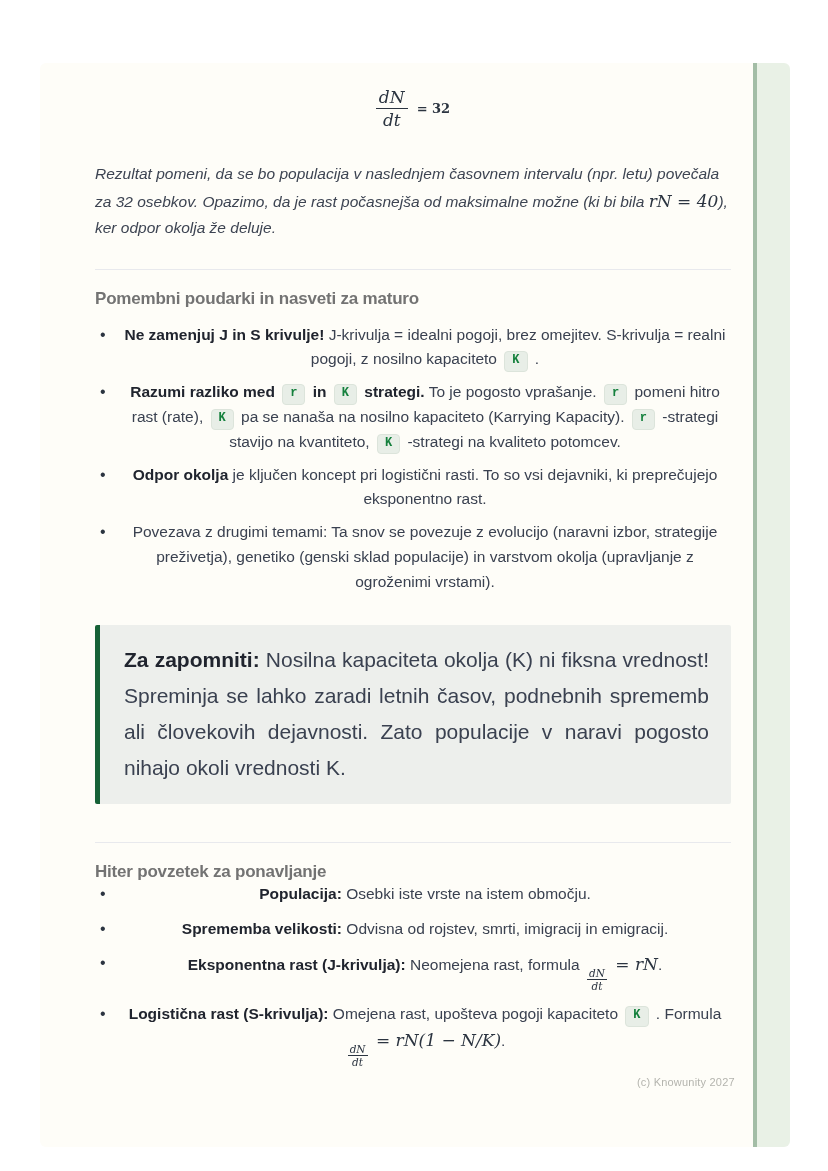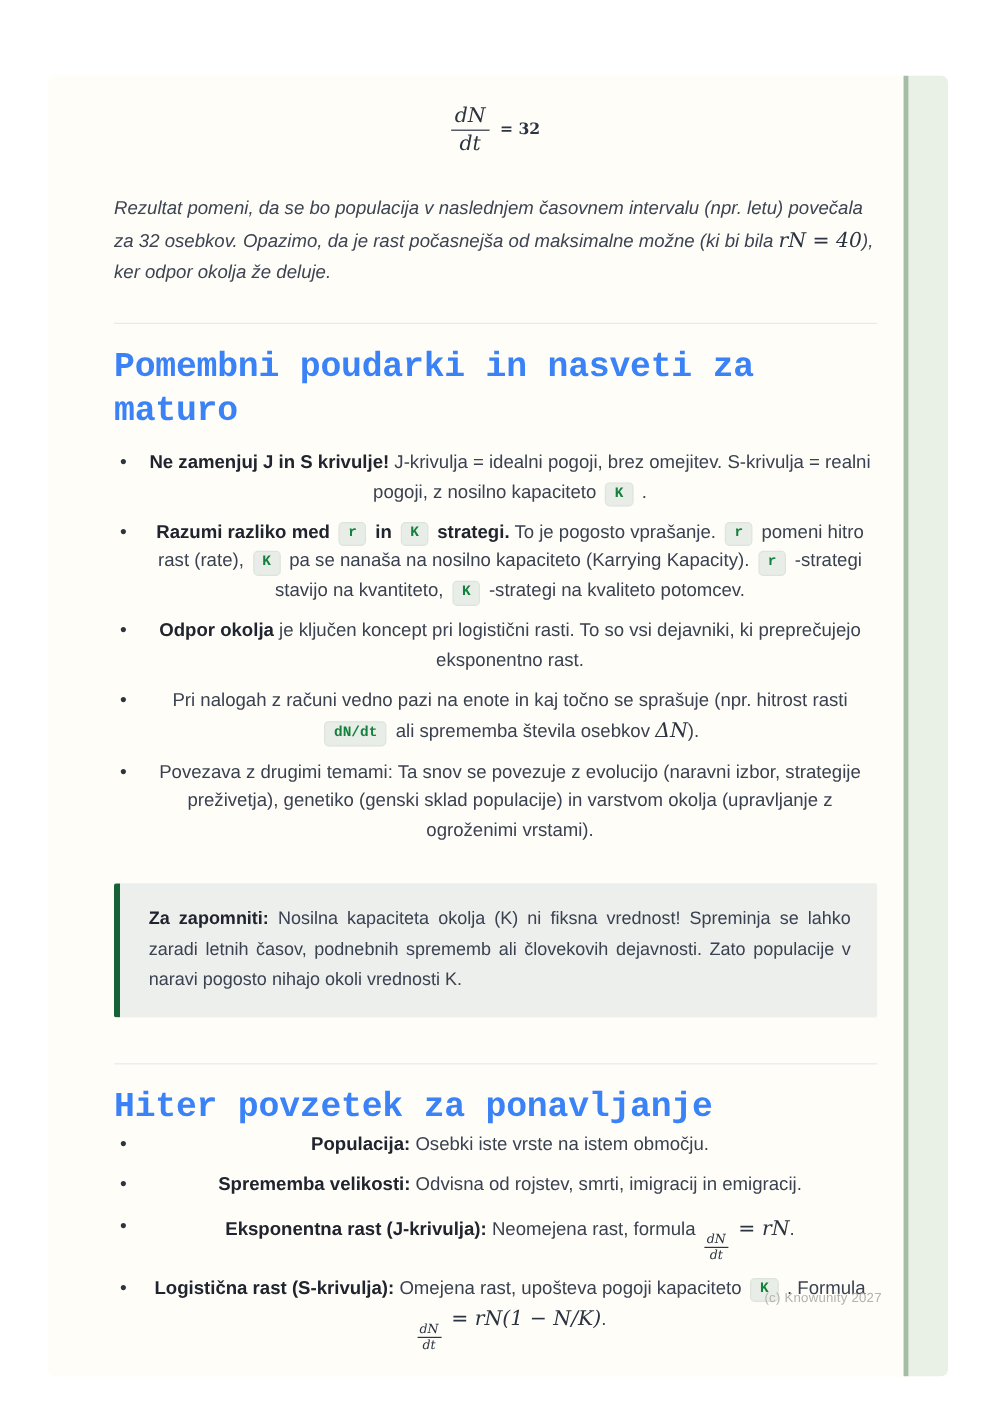--- a/index.html
+++ b/index.html
@@ -43,22 +43,22 @@
   
   .note {
     margin:30px 0 0; font-style:italic;
     font-size:15.5px; line-height:1.66; color:#3d4452;
   }
   .math { font-family:"DejaVu Serif", serif; font-style:italic; font-size:17px; color:#2b3440; }
   
   hr.div { border:none; border-top:1px solid #e8e9ed; margin:29px 0 0; }
   hr.div2 { margin-top:38px; }
   h2.h-green {
-    margin:18px 0 0; color:#3b82f6;
-    font-size:29px; font-weight:bold; letter-spacing:-0.2px; line-height:1.25;font-family:Liberation Mono, monospace;
+    margin:18px 0 0; color:#737373;
+    font-size:17px; font-weight:bold; letter-spacing:-0.2px; line-height:1.25;
   }
   
   ul.blist { margin:13px 0 0; padding:0 0 0 24px; list-style:none;text-align:center; }
   ul.blist li { position:relative; margin:0 0 8px; font-size:15.5px; line-height:1.6; color:#3a4150; }
   ul.blist li::before { content:"\2022"; position:absolute; left:-19px; top:-1px; font-size:16px; color:#2b3440; }
   ul.summary { margin-top:0; }
   ul.summary li { margin-bottom:10px; line-height:1.58; }
   .b { font-weight:bold; color:#20242e; }
   
   .badge {
@@ -82,21 +82,21 @@
     vertical-align:-7px; margin:0 3px;
   }
   .frac .fn { border-bottom:1px solid #2b3440; padding:0 2px; }
   
   .callout {
     margin:30px 0 0;
     background:#edefec;
     border-left:5px solid #166137;
     border-radius:2px;
     padding:17px 22px 18px 24px;
-    font-size:15px; line-height:1.72;
+    font-size:21px; line-height:1.72;
     text-align:justify;
     color:#3a4150;
   }
   
   .watermark {
     position:absolute; left:637px; top:1076px;
     font-size:11px; color:#b4b4ae; letter-spacing:0.2px;
     white-space:nowrap; z-index:5;
   }
 </style>
@@ -118,21 +118,20 @@
     <p class="note"><span>Rezultat pomeni, da se bo populacija v naslednjem časovnem intervalu (npr. letu) povečala za 32 osebkov. Opazimo, da je rast počasnejša od maksimalne možne (ki bi bila </span><span class="math">rN = 40</span><span>), ker odpor okolja že deluje.</span></p>
 
     <hr class="div">
 
     <h2 class="h-green">Pomembni poudarki in nasveti za maturo</h2>
 
     <ul class="blist">
       <li><span class="b">Ne zamenjuj J in S krivulje!</span><span> J-krivulja = idealni pogoji, brez omejitev. S-krivulja = realni pogoji, z nosilno kapaciteto </span><code class="badge">K</code><span> .</span></li>
       <li><span class="b">Razumi razliko med </span><code class="badge">r</code><span class="b"> in </span><code class="badge">K</code><span class="b"> strategi.</span><span> To je pogosto vprašanje. </span><code class="badge">r</code><span> pomeni hitro rast (rate), </span><code class="badge">K</code><span> pa se nanaša na nosilno kapaciteto (Karrying Kapacity). </span><code class="badge">r</code><span> -strategi stavijo na kvantiteto, </span><code class="badge">K</code><span> -strategi na kvaliteto potomcev.</span></li>
       <li><span class="b">Odpor okolja</span><span> je ključen koncept pri logistični rasti. To so vsi dejavniki, ki preprečujejo eksponentno rast.</span></li>
-      <li><span>Pri nalogah z računi vedno pazi na enote in kaj točno se sprašuje (npr. hitrost rasti </span><code class="badge">dN/dt</code><span> ali sprememba števila osebkov </span><span class="math">ΔN</span><span>).</span></li>
       <li><span>Povezava z drugimi temami: Ta snov se povezuje z evolucijo (naravni izbor, strategije preživetja), genetiko (genski sklad populacije) in varstvom okolja (upravljanje z ogroženimi vrstami).</span></li>
     </ul>
 
     <div class="callout"><span class="b">Za zapomniti:</span><span> Nosilna kapaciteta okolja (K) ni fiksna vrednost! Spreminja se lahko zaradi letnih časov, podnebnih sprememb ali človekovih dejavnosti. Zato populacije v naravi pogosto nihajo okoli vrednosti K.</span></div>
 
     <hr class="div div2">
 
     <h2 class="h-green">Hiter povzetek za ponavljanje</h2>
 
     <ul class="blist summary">

